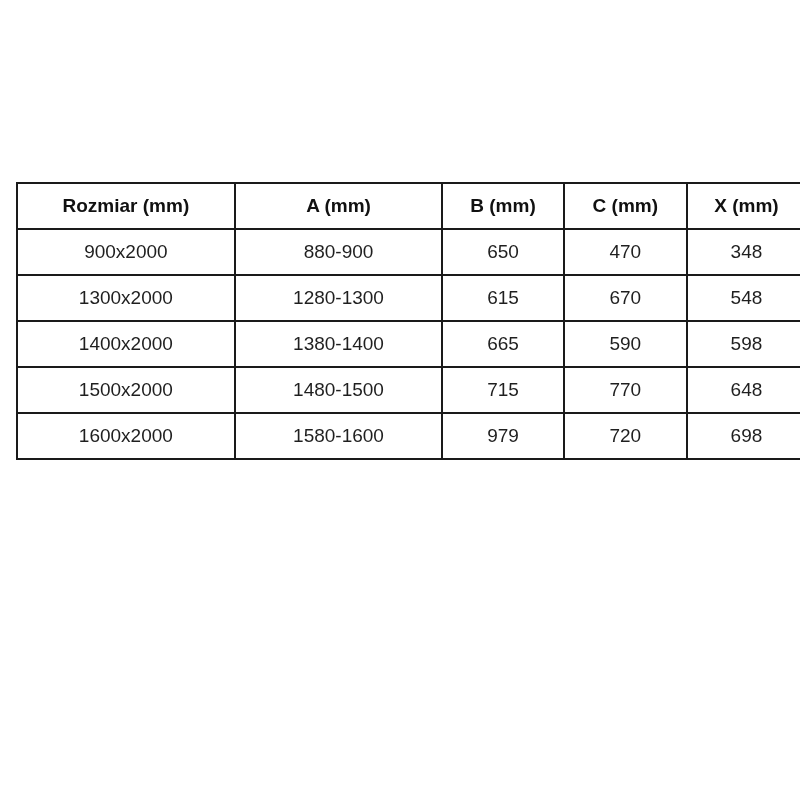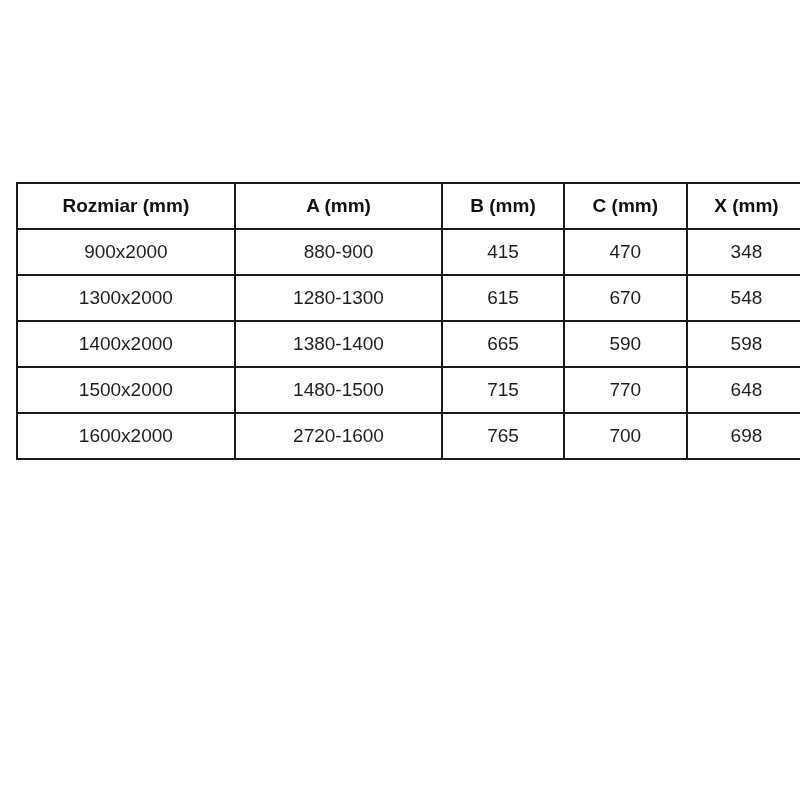--- a/index.html
+++ b/index.html
@@ -74,21 +74,21 @@
           <th>A (mm)</th>
           <th>B (mm)</th>
           <th>C (mm)</th>
           <th>X (mm)</th>
         </tr>
     </thead>
     <tbody>
         <tr>
           <td>900x2000</td>
           <td>880-900</td>
-          <td>415</td>
+          <td>650</td>
           <td>470</td>
           <td>348</td>
         </tr>
         <tr>
           <td>1300x2000</td>
           <td>1280-1300</td>
           <td>615</td>
           <td>670</td>
           <td>548</td>
         </tr>
@@ -101,20 +101,20 @@
         </tr>
         <tr>
           <td>1500x2000</td>
           <td>1480-1500</td>
           <td>715</td>
           <td>770</td>
           <td>648</td>
         </tr>
         <tr>
           <td>1600x2000</td>
-          <td>2720-1600</td>
-          <td>765</td>
-          <td>700</td>
+          <td>1580-1600</td>
+          <td>979</td>
+          <td>720</td>
           <td>698</td>
         </tr>
       </tbody>
   </table>
 </div>
 
 </body></html>

